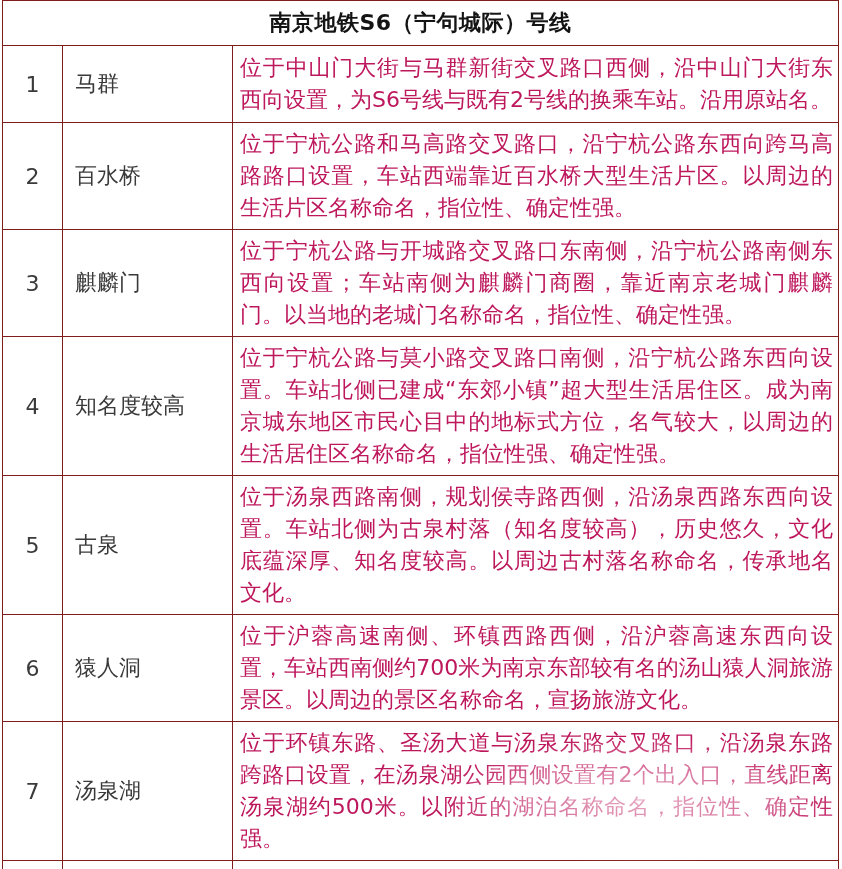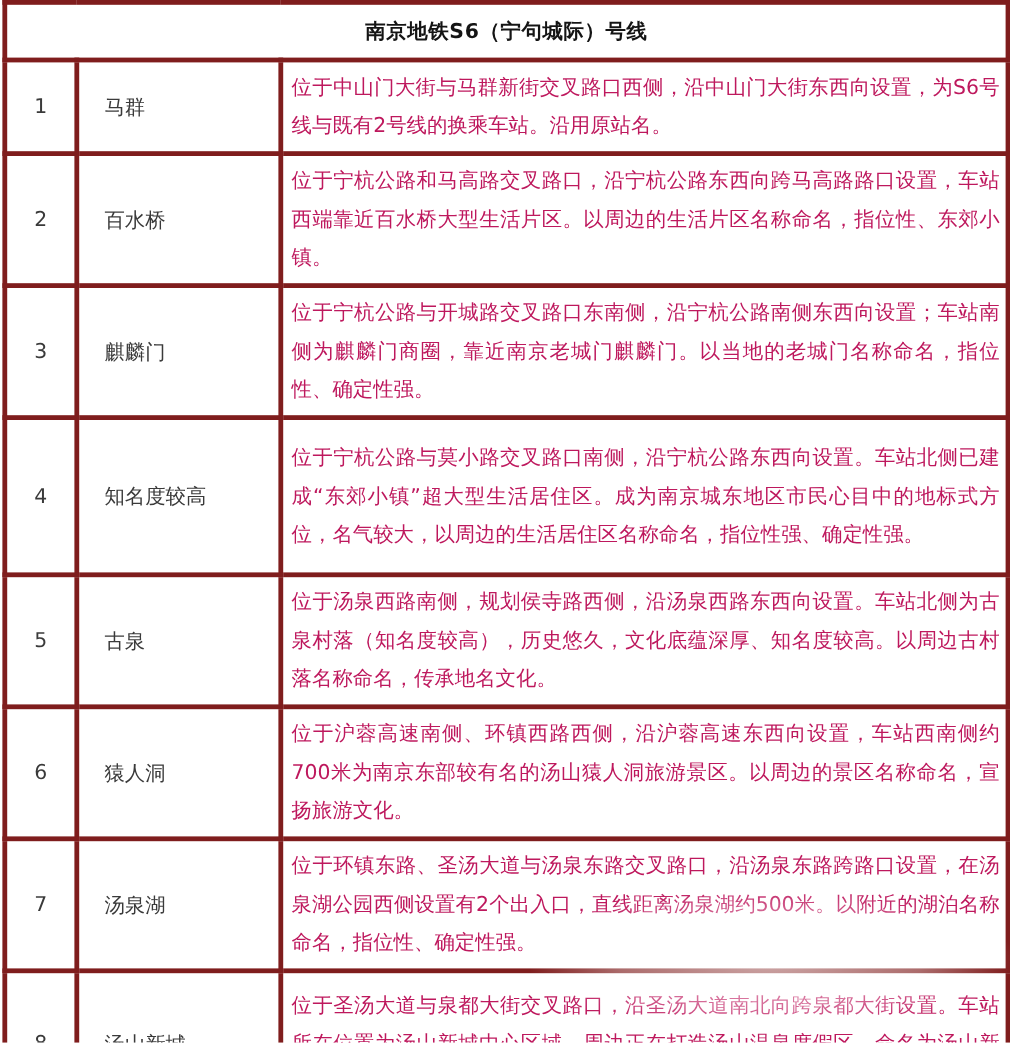--- a/index.html
+++ b/index.html
@@ -12,40 +12,40 @@
     font-family: "DejaVu Sans", "Liberation Sans", sans-serif;
     color: #3a3a3a;
   }
   table.s6-table {
     border-collapse: collapse;
     table-layout: fixed;
     width: 836px;
     margin-left: 2px;
   }
   table.s6-table td {
-    border: 4px solid #7f1d1d;
+    border: 1px solid #7f1d1d;
     vertical-align: middle;
-    font-size: 17px;
+    font-size: 22px;
   }
   td.title-cell {
     border: none;
     border-bottom: 1px solid #757575;
     text-align: center;
     font-weight: bold;
     color: #141414;
     font-size: 17.5px;
     height: 42px;
     letter-spacing: 0.5px;
   }
   td.num-cell {
     text-align: center;
     color: #3a3a3a;
   }
   td.name-cell {
-    padding: 0 4px 0 21px;
+    padding: 0 4px 0 12px;
     color: #3a3a3a;
   }
   td.desc-cell {
     padding: 5px 5px 5px 7px;
     line-height: 32px;
     text-align: justify;
     text-justify: inter-ideograph;
     color: #be185d;
   }
   .watermark-smudge {
@@ -73,21 +73,21 @@
         <td class="title-cell" colspan="3">南京地铁S6（宁句城际）号线</td>
       </tr>
       <tr style="height:77px">
         <td class="num-cell">1</td>
         <td class="name-cell">马群</td>
         <td class="desc-cell">位于中山门大街与马群新街交叉路口西侧，沿中山门大街东西向设置，为S6号线与既有2号线的换乘车站。沿用原站名。</td>
       </tr>
       <tr style="height:97px">
         <td class="num-cell">2</td>
         <td class="name-cell">百水桥</td>
-        <td class="desc-cell">位于宁杭公路和马高路交叉路口，沿宁杭公路东西向跨马高路路口设置，车站西端靠近百水桥大型生活片区。以周边的生活片区名称命名，指位性、东郊小镇。</td>
+        <td class="desc-cell">位于宁杭公路和马高路交叉路口，沿宁杭公路东西向跨马高路路口设置，车站西端靠近百水桥大型生活片区。以周边的生活片区名称命名，指位性、确定性强。</td>
       </tr>
       <tr style="height:97px">
         <td class="num-cell">3</td>
         <td class="name-cell">麒麟门</td>
         <td class="desc-cell">位于宁杭公路与开城路交叉路口东南侧，沿宁杭公路南侧东西向设置；车站南侧为麒麟门商圈，靠近南京老城门麒麟门。以当地的老城门名称命名，指位性、确定性强。</td>
       </tr>
       <tr style="height:131px">
         <td class="num-cell">4</td>
         <td class="name-cell">知名度较高</td>
         <td class="desc-cell">位于宁杭公路与莫小路交叉路口南侧，沿宁杭公路东西向设置。车站北侧已建成“东郊小镇”超大型生活居住区。成为南京城东地区市民心目中的地标式方位，名气较大，以周边的生活居住区名称命名，指位性强、确定性强。</td>

